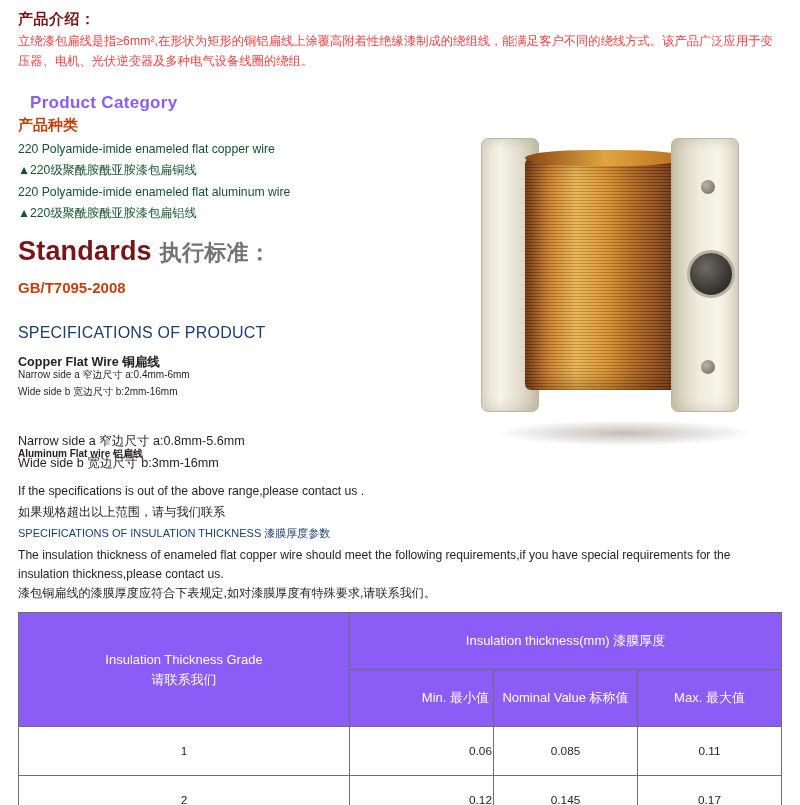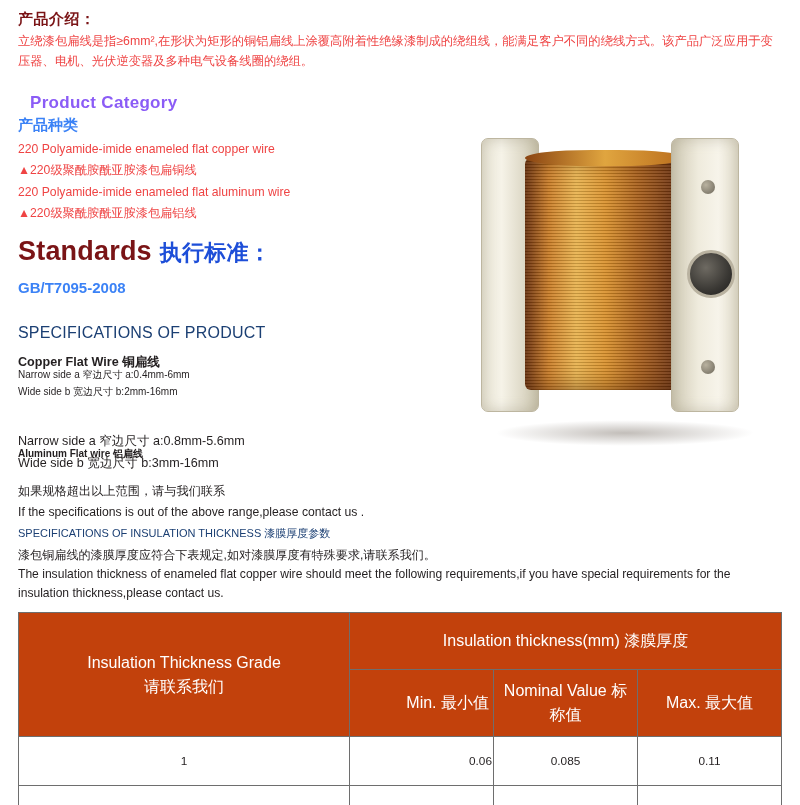--- a/index.html
+++ b/index.html
@@ -50,55 +50,55 @@
     font-weight: bold;
     color: #8b5cf6;
     letter-spacing: 0.3px;
   }
   .cat-cn {
     position: absolute;
     left: 18px;
     top: 116px;
     font-size: 15px;
     font-weight: bold;
-    color: #3b82f6;
+    color: #c2410c;
   }
   .cat-list {
     position: absolute;
     left: 18px;
     top: 139px;
     font-size: 12.2px;
     line-height: 1.75;
-    color: #ef4444;
+    color: #14532d;
   }
   .cat-list div { white-space: nowrap; }
 
   
   .standards {
     position: absolute;
     left: 18px;
     top: 236px;
     font-size: 27px;
     font-weight: bold;
     color: #7a1416;
     letter-spacing: 0.2px;
   }
   .standards .cn {
     font-size: 22px;
-    color: #1d4ed8;
+    color: #737373;
     font-weight: bold;
     margin-left: 8px;
   }
   .std-code {
     position: absolute;
     left: 18px;
     top: 279px;
     font-size: 15px;
     font-weight: bold;
-    color: #3b82f6;
+    color: #c2410c;
   }
 
   
   .spec-head {
     position: absolute;
     left: 18px;
     top: 324px;
     font-size: 16px;
     color: #1b3f73;
     letter-spacing: 0.2px;
@@ -168,23 +168,23 @@
     border-collapse: collapse;
     table-layout: fixed;
   }
   .tbl td, .tbl th {
     border: 1px solid #6e6e6e;
     text-align: center;
     vertical-align: middle;
     font-weight: normal;
   }
   .tbl .hd {
-    background: #c2410c;
+    background: #8b5cf6;
     color: #ffffff;
-    font-size: 16px;
+    font-size: 13px;
     line-height: 1.5;
     padding: 9px 4px;
   }
   .tbl .hd.big {
     height: 78px;
   }
   .tbl .hd.sub {
     height: 38px;
   }
   .tbl .cell {
@@ -299,28 +299,28 @@
   <div class="spec-l1">
     <div>Narrow side a 窄边尺寸 a:0.4mm-6mm</div>
     <div>Wide side b 宽边尺寸 b:2mm-16mm</div>
   </div>
   <div class="spec-sub-2">Aluminum Flat wire 铝扁线</div>
   <div class="spec-l2">
     <div>Narrow side a 窄边尺寸 a:0.8mm-5.6mm</div>
     <div>Wide side b 宽边尺寸 b:3mm-16mm</div>
   </div>
   <div class="spec-note">
+    <div>If the specifications is out of the above range,please contact us .</div>
     <div>如果规格超出以上范围，请与我们联系</div>
-    <div>If the specifications is out of the above range,please contact us .</div>
   </div>
 
   <div class="ins-head">SPECIFICATIONS OF INSULATION THICKNESS 漆膜厚度参数</div>
   <div class="ins-body">
+    <div>The insulation thickness of enameled flat copper wire should meet the following requirements,if you have special requirements for the insulation thickness,please contact us.</div>
     <div>漆包铜扁线的漆膜厚度应符合下表规定,如对漆膜厚度有特殊要求,请联系我们。</div>
-    <div>The insulation thickness of enameled flat copper wire should meet the following requirements,if you have special requirements for the insulation thickness,please contact us.</div>
   </div>
 
   <table class="tbl">
     <tbody>
         <tr>
       <td class="hd big c1" rowspan="2">
         <div>Insulation Thickness Grade</div>
         <div>请联系我们</div>
       </td>
       <td class="hd sub" colspan="3">Insulation thickness(mm) 漆膜厚度</td>

